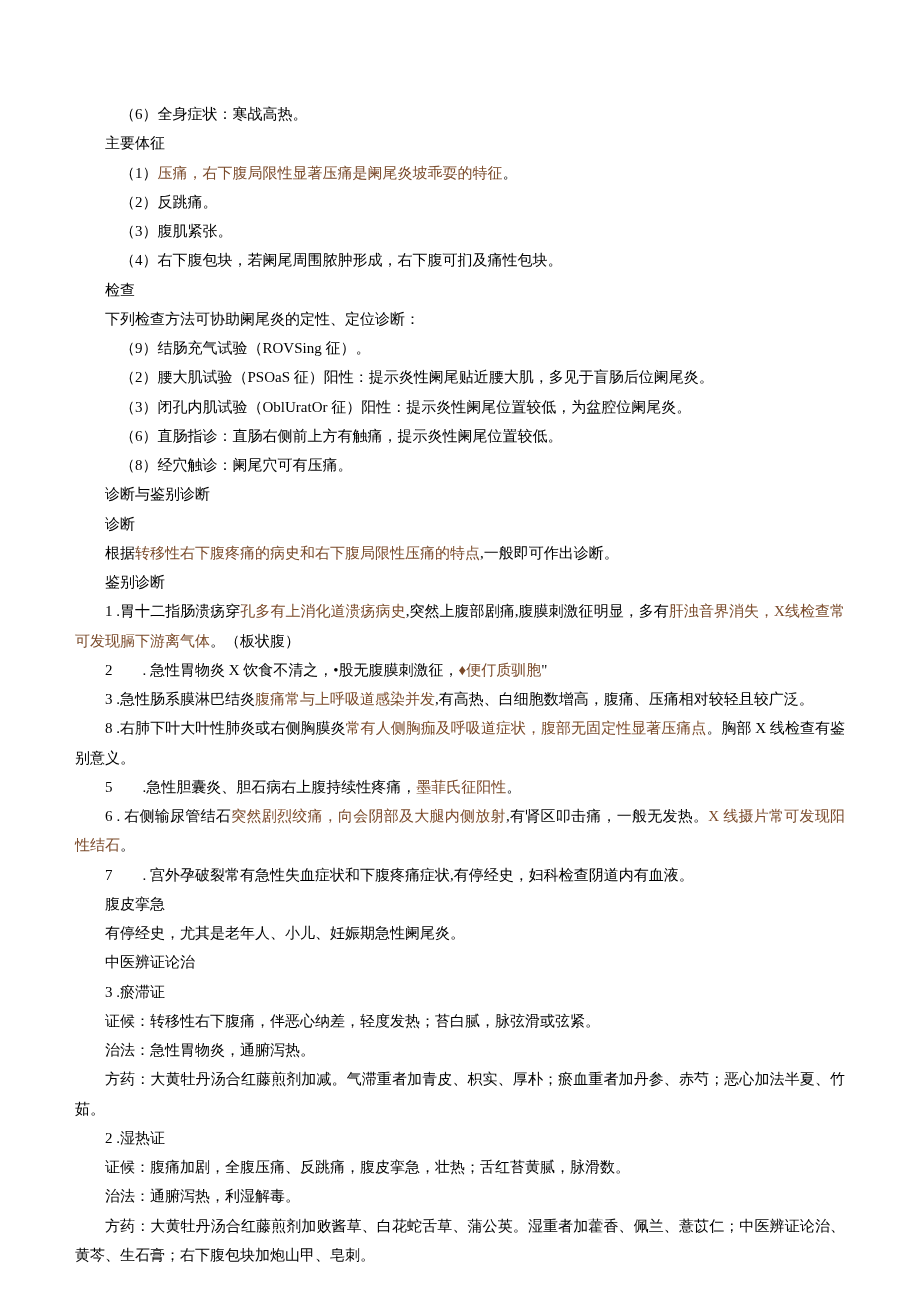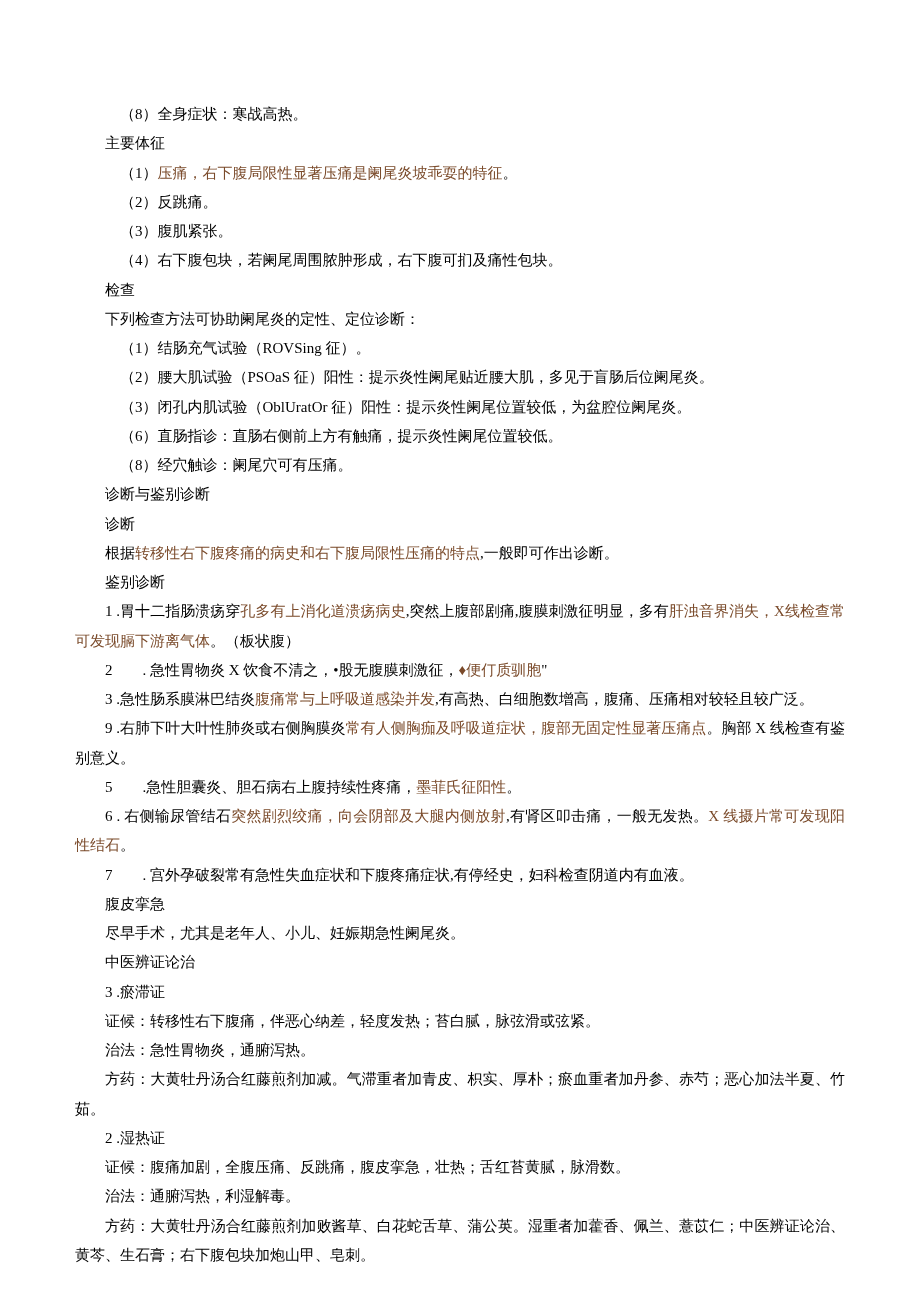--- a/index.html
+++ b/index.html
@@ -25,64 +25,64 @@
   .ulink {
     color: #000;
   }
   .diamond {
     color: #7a4a2a;
   }
 </style>
 </head>
 <body>
 
-<p class="para indent-2">（8）全身症状：寒战高热。</p>
+<p class="para indent-2">（6）全身症状：寒战高热。</p>
 <p class="para indent-1">主要体征</p>
 <p class="para indent-2">
   <span>（1）</span><span class="link">压痛，右下腹局限性显著压痛是阑尾炎坡乖耍的特征</span><span>。</span>
 </p>
 <p class="para indent-2">（2）反跳痛。</p>
 <p class="para indent-2">（3）腹肌紧张。</p>
 <p class="para indent-2">（4）右下腹包块，若阑尾周围脓肿形成，右下腹可扪及痛性包块。</p>
 <p class="para indent-1">检查</p>
 <p class="para indent-1">下列检查方法可协助阑尾炎的定性、定位诊断：</p>
-<p class="para indent-2">（1）结肠充气试验（ROVSing 征）。</p>
+<p class="para indent-2">（9）结肠充气试验（ROVSing 征）。</p>
 <p class="para indent-2">（2）腰大肌试验（PSOaS 征）阳性：提示炎性阑尾贴近腰大肌，多见于盲肠后位阑尾炎。</p>
 <p class="para indent-2">（3）闭孔内肌试验（OblUratOr 征）阳性：提示炎性阑尾位置较低，为盆腔位阑尾炎。</p>
 <p class="para indent-2">（6）直肠指诊：直肠右侧前上方有触痛，提示炎性阑尾位置较低。</p>
 <p class="para indent-2">（8）经穴触诊：阑尾穴可有压痛。</p>
 <p class="para indent-1">诊断与鉴别诊断</p>
 <p class="para indent-1">诊断</p>
 <p class="para indent-1">
   <span>根据</span><span class="link">转移性右下腹疼痛的病史和右下腹局限性压痛的特点</span><span>,一般即可作出诊断。</span>
 </p>
 <p class="para indent-1">鉴别诊断</p>
 <p class="para indent-1">
   <span>1 .胃十二指肠溃疡穿</span><span class="link">孔多有上消化道溃疡病史</span><span>,突然上腹部剧痛,腹膜刺激征明显，多有</span><span class="link">肝浊</span><span class="link">音界消失，X线检查常可发现膈下游离气体</span><span>。（板状腹）</span>
 </p>
 <p class="para indent-1">
   <span>2　　. 急性胃物炎</span><span class="ulink"> X 饮食不清之，</span><span>•股无腹膜刺激征，</span><span class="diamond">♦</span><span class="link">便仃质驯胞</span><span>"</span>
 </p>
 <p class="para indent-1">
   <span>3 .急性肠系膜淋巴结炎</span><span class="link">腹痛常与上呼吸道感染并发</span><span>,有高热、白细胞数增高，腹痛、压痛相对较轻且较广泛。</span>
 </p>
 <p class="para indent-1">
-  <span>9 .右肺下叶大叶性肺炎或右侧胸膜炎</span><span class="link">常有人侧胸痂及呼吸道症状，腹部无固定性显著压痛点</span><span>。胸部 X 线检查有鉴别意义。</span>
+  <span>8 .右肺下叶大叶性肺炎或右侧胸膜炎</span><span class="link">常有人侧胸痂及呼吸道症状，腹部无固定性显著压痛点</span><span>。胸部 X 线检查有鉴别意义。</span>
 </p>
 <p class="para indent-1">
   <span>5　　.急性胆囊炎、胆石病右上腹持续性疼痛，</span><span class="link">墨菲氏征阳性</span><span>。</span>
 </p>
 <p class="para indent-1">
   <span>6 . 右侧输尿管结石</span><span class="link">突然剧烈绞痛，向会阴部及大腿内侧放射</span><span>,有肾区叩击痛，一般无发热。</span><span class="link">X 线摄片常可发现阳性结石</span><span>。</span>
 </p>
 <p class="para indent-1">
   <span>7　　. 宫外孕破裂常有</span><span class="ulink">急性失血症状和下腹疼痛症状</span><span>,有停经史，妇科检查阴道内有血液。</span>
 </p>
 <p class="para indent-1">腹皮挛急</p>
-<p class="para indent-1">尽早手术，尤其是老年人、小儿、妊娠期急性阑尾炎。</p>
+<p class="para indent-1">有停经史，尤其是老年人、小儿、妊娠期急性阑尾炎。</p>
 <p class="para indent-1">中医辨证论治</p>
 <p class="para indent-1">3 .瘀滞证</p>
 <p class="para indent-1">证候：转移性右下腹痛，伴恶心纳差，轻度发热；苔白腻，脉弦滑或弦紧。</p>
 <p class="para indent-1">治法：急性胃物炎，通腑泻热。</p>
 <p class="para indent-1">方药：大黄牡丹汤合红藤煎剂加减。气滞重者加青皮、枳实、厚朴；瘀血重者加丹参、赤芍；恶心加法半夏、竹茹。</p>
 <p class="para indent-1">2 .湿热证</p>
 <p class="para indent-1">证候：腹痛加剧，全腹压痛、反跳痛，腹皮挛急，壮热；舌红苔黄腻，脉滑数。</p>
 <p class="para indent-1">治法：通腑泻热，利湿解毒。</p>
 <p class="para indent-1">方药：大黄牡丹汤合红藤煎剂加败酱草、白花蛇舌草、蒲公英。湿重者加藿香、佩兰、薏苡仁；中医辨证论治、黄芩、生石膏；右下腹包块加炮山甲、皂刺。</p>
 

